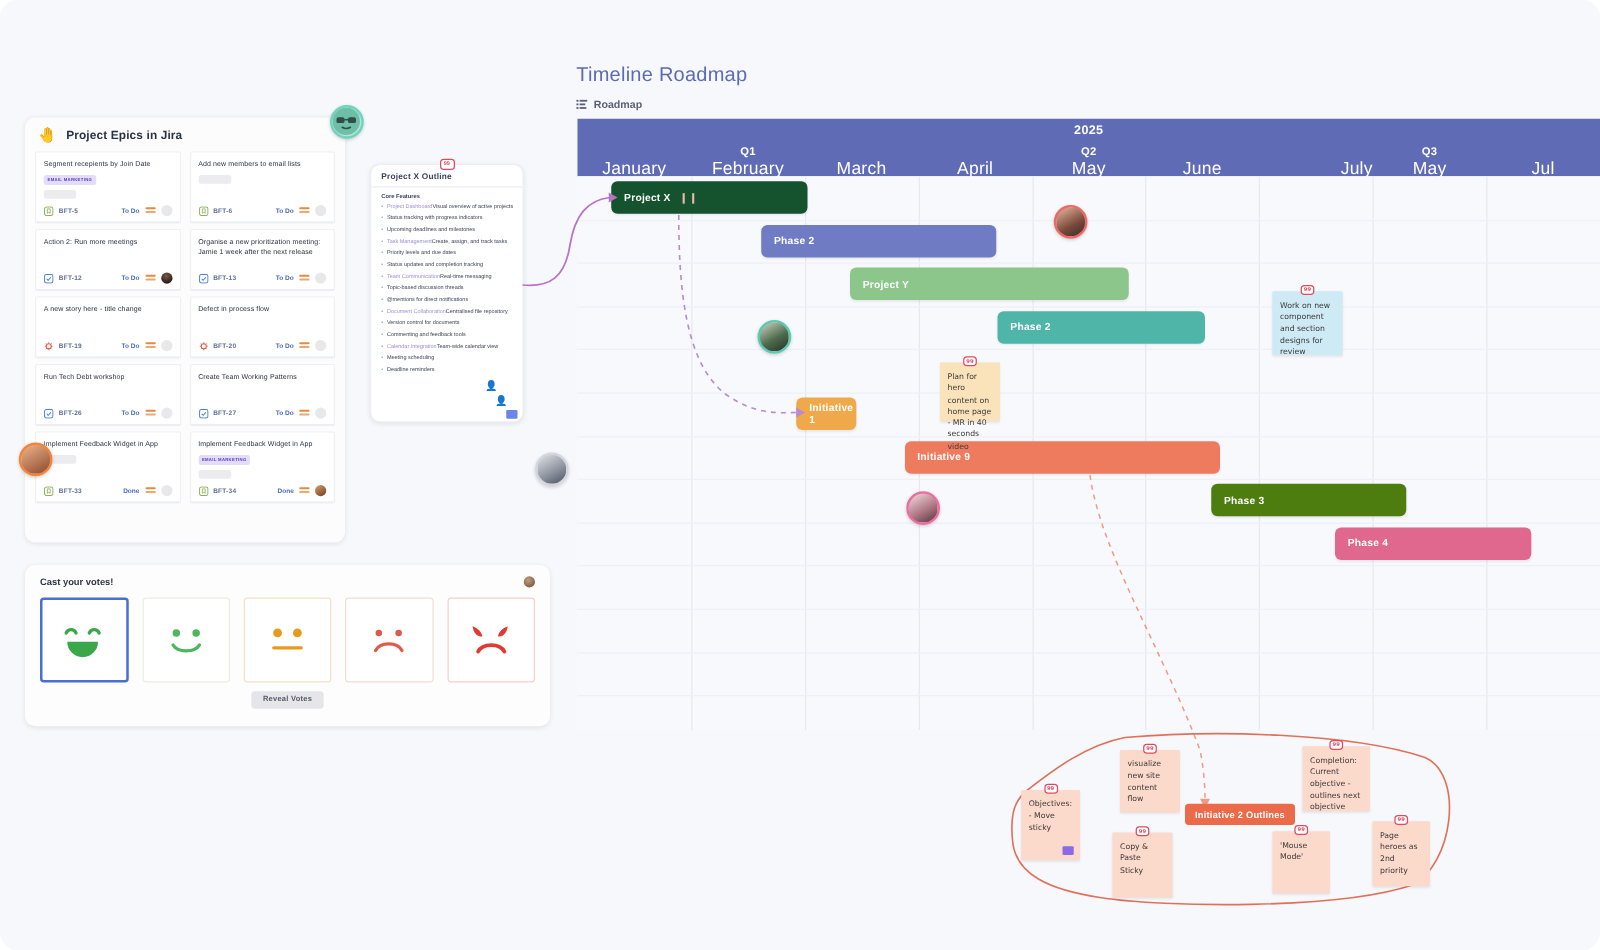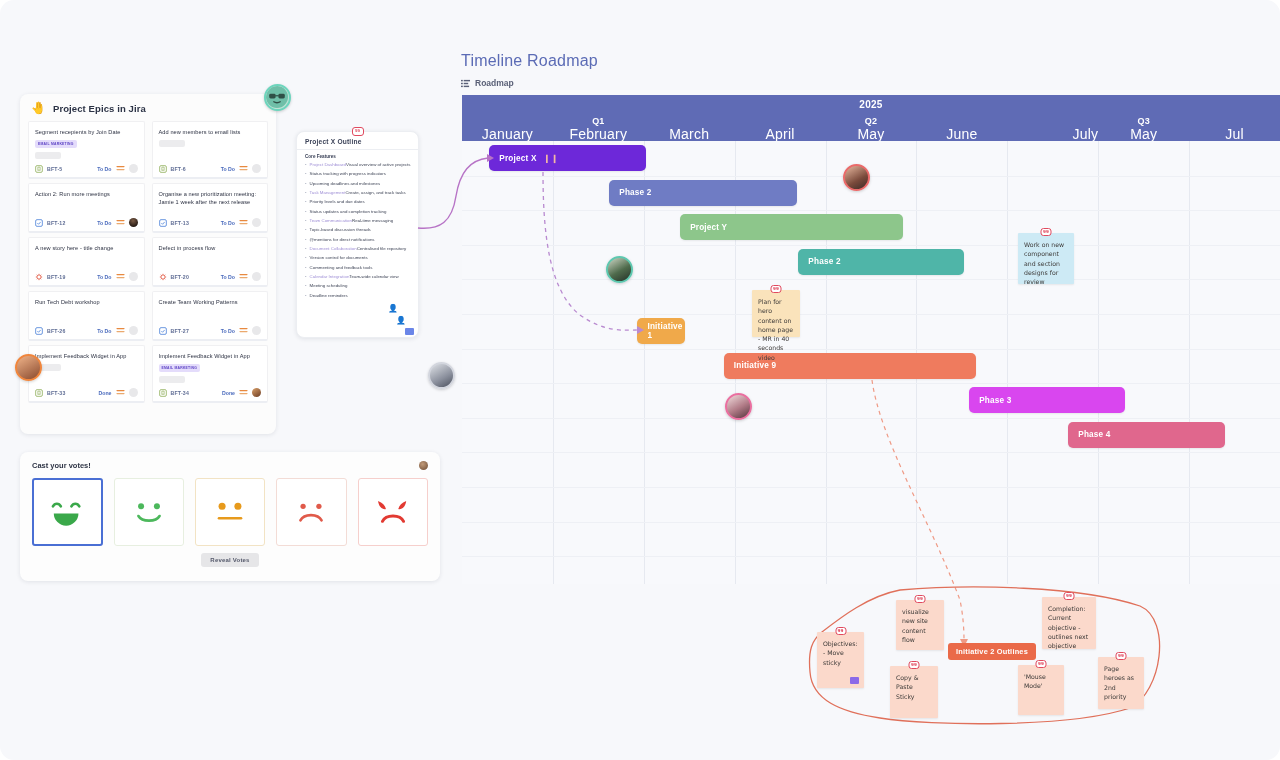--- a/index.html
+++ b/index.html
@@ -518,40 +518,40 @@
         <div class="hline" style="top: 103.8px;"></div>
         <div class="hline" style="top: 138.4px;"></div>
         <div class="hline" style="top: 173px;"></div>
         <div class="hline" style="top: 207.6px;"></div>
         <div class="hline" style="top: 242.2px;"></div>
         <div class="hline" style="top: 276.8px;"></div>
         <div class="hline" style="top: 311.4px;"></div>
         <div class="hline" style="top: 346px;"></div>
         <div class="hline" style="top: 380.6px;"></div>
         <div class="hline" style="top: 415.2px;"></div>
-        <div class="bar" style="left: 27.2667px; width: 156.329px; top: 4px; background: #6d28d9;">
+        <div class="bar" style="left: 27.2667px; width: 156.329px; top: 4px; background: #14532d;">
           <span>Project X</span>
           <span class="pause-ico">❙❙</span>
         </div>
         <div class="bar" style="left: 147.24px; width: 188.14px; top: 38.6px; background: rgb(111, 124, 196);">
           <span>Phase 2</span>
         </div>
         <div class="bar" style="left: 218.133px; width: 222.678px; top: 73.2px; background: rgb(141, 198, 139);">
           <span>Project Y</span>
         </div>
         <div class="bar" style="left: 336.289px; width: 165.418px; top: 107.8px; background: rgb(79, 181, 168);">
           <span>Phase 2</span>
         </div>
         <div class="bar" style="left: 175.416px; width: 47.2622px; top: 177px; background: rgb(240, 169, 74);">
           <span>Initiative 1</span>
         </div>
         <div class="bar" style="left: 261.76px; width: 251.762px; top: 211.6px; background: rgb(239, 123, 94);">
           <span>Initiative 9</span>
         </div>
-        <div class="bar" style="left: 507.16px; width: 155.42px; top: 246.2px; background: #d946ef;">
+        <div class="bar" style="left: 507.16px; width: 155.42px; top: 246.2px; background: #4d7c0f;">
           <span>Phase 3</span>
         </div>
         <div class="bar" style="left: 606.229px; width: 157.238px; top: 280.8px; background: rgb(224, 103, 141);">
           <span>Phase 4</span>
         </div>
       </div>
   </div>
 
   <svg class="overlay" width="1280" height="760">
     <path d="M 418 228 C 440 230 452 222 456 196 C 460 172 470 160 488 158" stroke="#b773c6" stroke-width="1.4" fill="none"></path>

